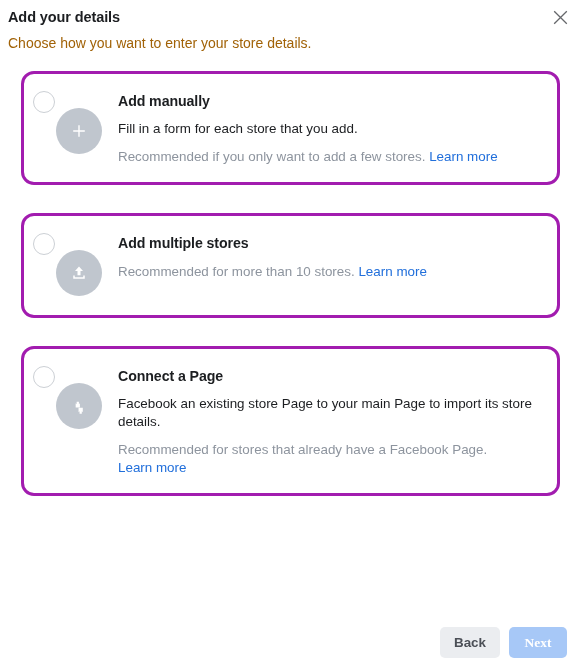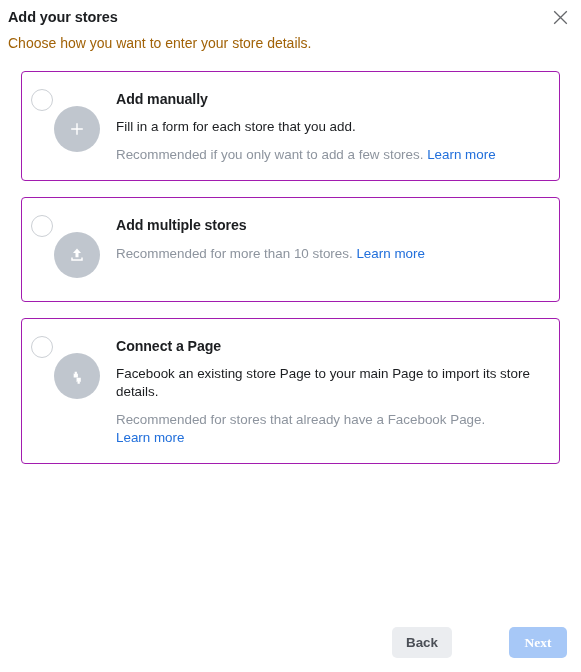--- a/index.html
+++ b/index.html
@@ -41,24 +41,24 @@
   }
   .close-btn svg { display: block; }
   
   .options {
     position: absolute;
     top: 71px; left: 21px;
     width: 539px;
   }
   .option-card {
     position: relative;
-    border: 1px solid #a21caf;
-    border-radius: 4px;
+    border: 3px solid #a21caf;
+    border-radius: 13px;
     background: #fff;
-    margin-bottom: 16px;
+    margin-bottom: 28px;
     min-height: 105px;
     cursor: pointer;
   }
   .option-card.tall { min-height: 143px; }
   .radio {
     position: absolute;
     top: 17px; left: 9px;
     width: 22px; height: 22px;
     border: 1px solid #ccd0d5;
     border-radius: 50%;
@@ -118,37 +118,36 @@
     height: 31px;
     padding: 0 14px;
     border: none;
     border-radius: 5px;
     font-family: "Liberation Sans", sans-serif;
     font-size: 13.4px;
     font-weight: bold;
     cursor: pointer;
     line-height: 31px;
     text-align: center;
-    margin-left: 48px;
   }
   .btn-secondary { background: #ebedf0; color: #4b4f56; }
   .btn-primary-disabled {
     background: #a7c8f7;
     color: #ffffff;
     cursor: default;
     font-family: Liberation Serif, serif;
   }
 </style>
 </head>
 <body>
 
 <div class="dialog">
 
   <div class="header">
-    <div class="dialog-title">Add your stores</div>
+    <div class="dialog-title">Add your details</div>
     <div class="dialog-subtitle">Choose how you want to enter your store details.</div>
   </div>
 
   <div class="close-btn">
     <span>
       <svg width="15" height="15" viewBox="0 0 15 15">
         <path d="M1.2 1.2 L13.8 13.8 M13.8 1.2 L1.2 13.8" stroke="#65676b" stroke-width="1.3" fill="none"></path>
       </svg>
     </span>
   </div>

